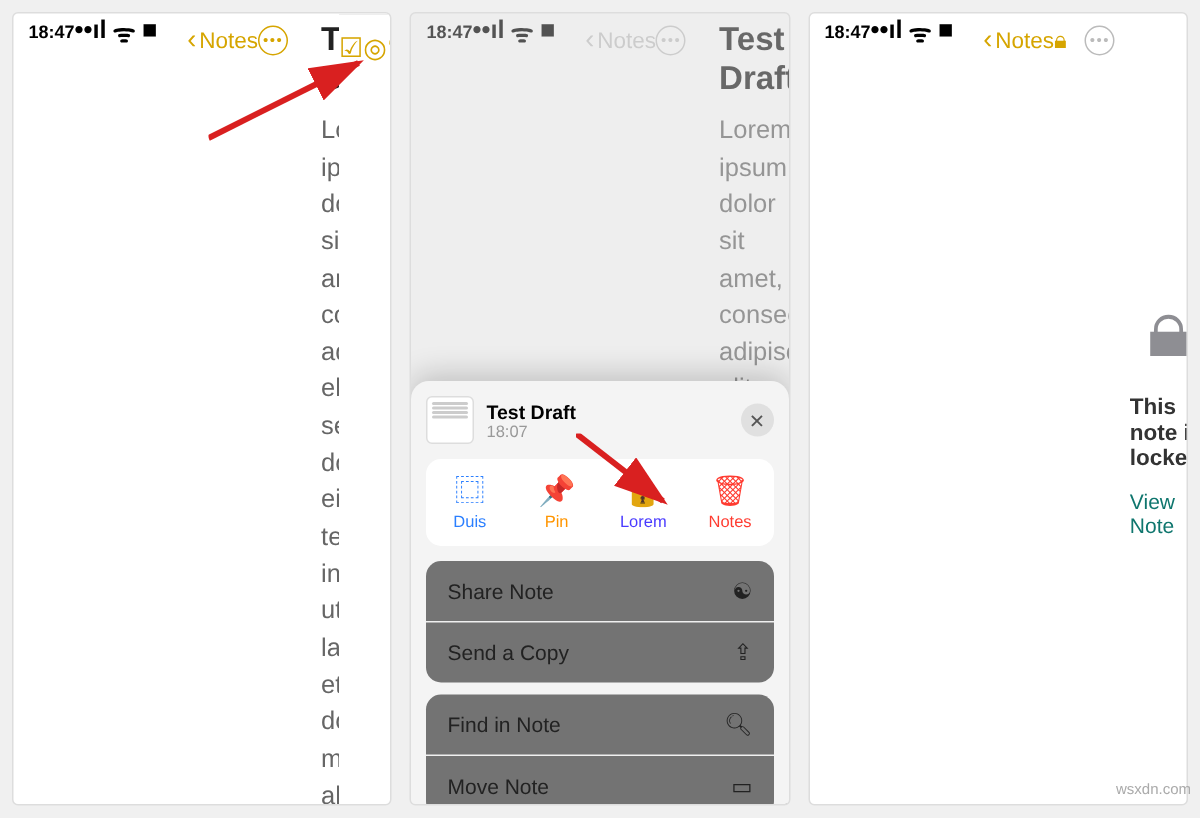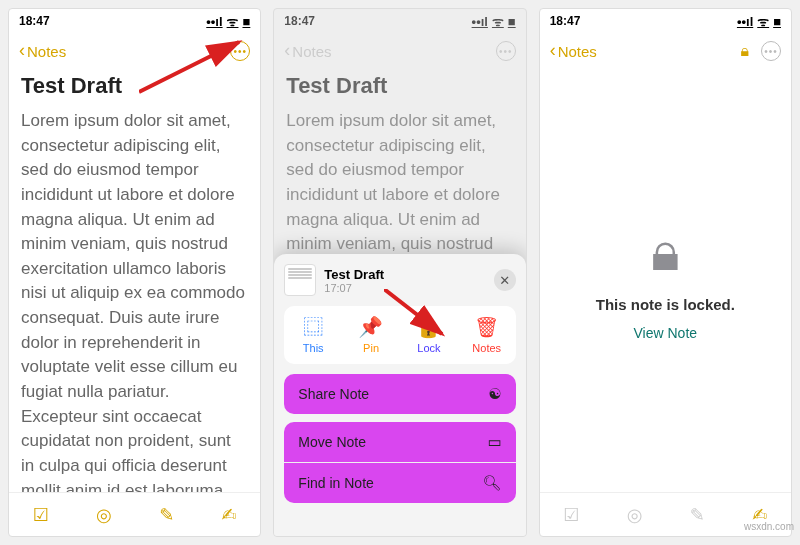--- a/index.html
+++ b/index.html
@@ -13,35 +13,34 @@
     display: flex;
     gap: 12px;
     padding: 8px;
   }
   .phone {
     flex: 1;
     background: #fff;
     border: 1px solid #ddd;
     border-radius: 4px;
     display: flex;
-    flex-direction: column;
     height: 529px;
     overflow: hidden;
     position: relative;
   }
   .statusbar {
     height: 24px;
     display: flex;
     justify-content: space-between;
     align-items: center;
     padding: 0 10px;
     font-size: 12px;
     font-weight: 600;
   }
-  .statusbar .right { display: flex; gap: 4px; align-items: center; font-size: 13px; text-decoration: underline; }
+  .statusbar .right { display: flex; gap: 4px; font-size: 17px; }
   .nav {
     height: 36px;
     display: flex;
     align-items: center;
     justify-content: space-between;
     padding: 0 10px;
     color: #d6a500;
     font-size: 15px;
   }
   .nav-left { display: flex; align-items: center; gap: 2px; cursor: pointer; }
@@ -100,21 +99,21 @@
   }
   .action {
     display: flex; flex-direction: column; align-items: center; gap: 4px;
     font-size: 11px; width: 52px;
   }
   .action .icn { font-size: 20px; height: 22px; display:flex; align-items:center; }
   .scan { color: #2b7fff; }
   .pin { color: #ff9500; }
   .lock { color: #4a3bff; }
   .delete { color: #ff3b30; }
-  .menu-group { background: #d946ef; border-radius: 10px; margin-bottom: 8px; overflow:hidden; }
+  .menu-group { background: #737373; border-radius: 10px; margin-bottom: 8px; overflow:hidden; }
   .menu-item {
     display: flex; justify-content: space-between; align-items: center;
     padding: 11px 14px; font-size: 14px; color: #222;
     border-bottom: 1px solid #f0f0f0;
   }
   .menu-item:last-child { border-bottom: none; }
   .menu-item .glyph { font-size: 15px; color: #222; }
   
   .locked-center {
     flex: 1; display: flex; flex-direction: column; align-items: center; justify-content: center;
@@ -200,56 +199,60 @@
   <div class="sheet">
     <div class="sheet-header">
       <div class="thumb">
           <div></div>
           <div></div>
           <div></div>
           <div></div>
         </div>
       <div class="info">
         <div class="name">Test Draft</div>
-        <div class="time">17:07</div>
+        <div class="time">18:07</div>
       </div>
       <div class="close">✕</div>
     </div>
     <div class="action-row">
       <div class="action scan">
         <span class="icn">⿴</span>
-        <span>This</span>
+        <span>Duis</span>
       </div>
       <div class="action pin">
         <span class="icn">📌</span>
         <span>Pin</span>
       </div>
       <div class="action lock">
         <span class="icn">🔒</span>
-        <span>Lock</span>
+        <span>Lorem</span>
       </div>
       <div class="action delete">
         <span class="icn">🗑</span>
         <span>Notes</span>
       </div>
     </div>
     <div class="menu-group">
       <div class="menu-item">
         <span>Share Note</span>
         <span class="glyph">☯</span>
       </div>
+      <div class="menu-item">
+        <span>Send a Copy</span>
+        <span class="glyph">⇪</span>
+      </div>
     </div>
     <div class="menu-group">
       <div class="menu-item">
+        <span>Find in Note</span>
+        <span class="glyph">🔍︎</span>
+      </div>
+      <div class="menu-item">
         <span>Move Note</span>
         <span class="glyph">▭</span>
-      </div>
-      <div class="menu-item">
-        <span>Find in Note</span>
-        <span class="glyph">🔍︎</span>
       </div>
 
     </div>
   </div>
 
   <div class="arrow" style="left:110px; top:280px;">
     <svg width="70" height="55">
         <defs>
           <marker id="ah2" markerWidth="10" markerHeight="10" refX="8" refY="3" orient="auto">
             <path d="M0,0 L0,6 L9,3 z" fill="#d92020"></path>

